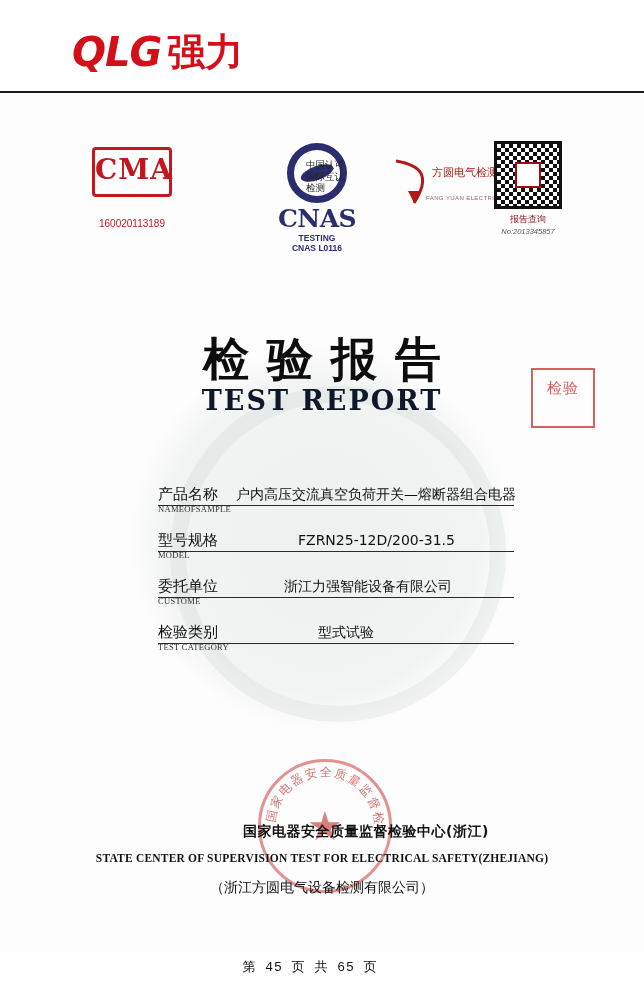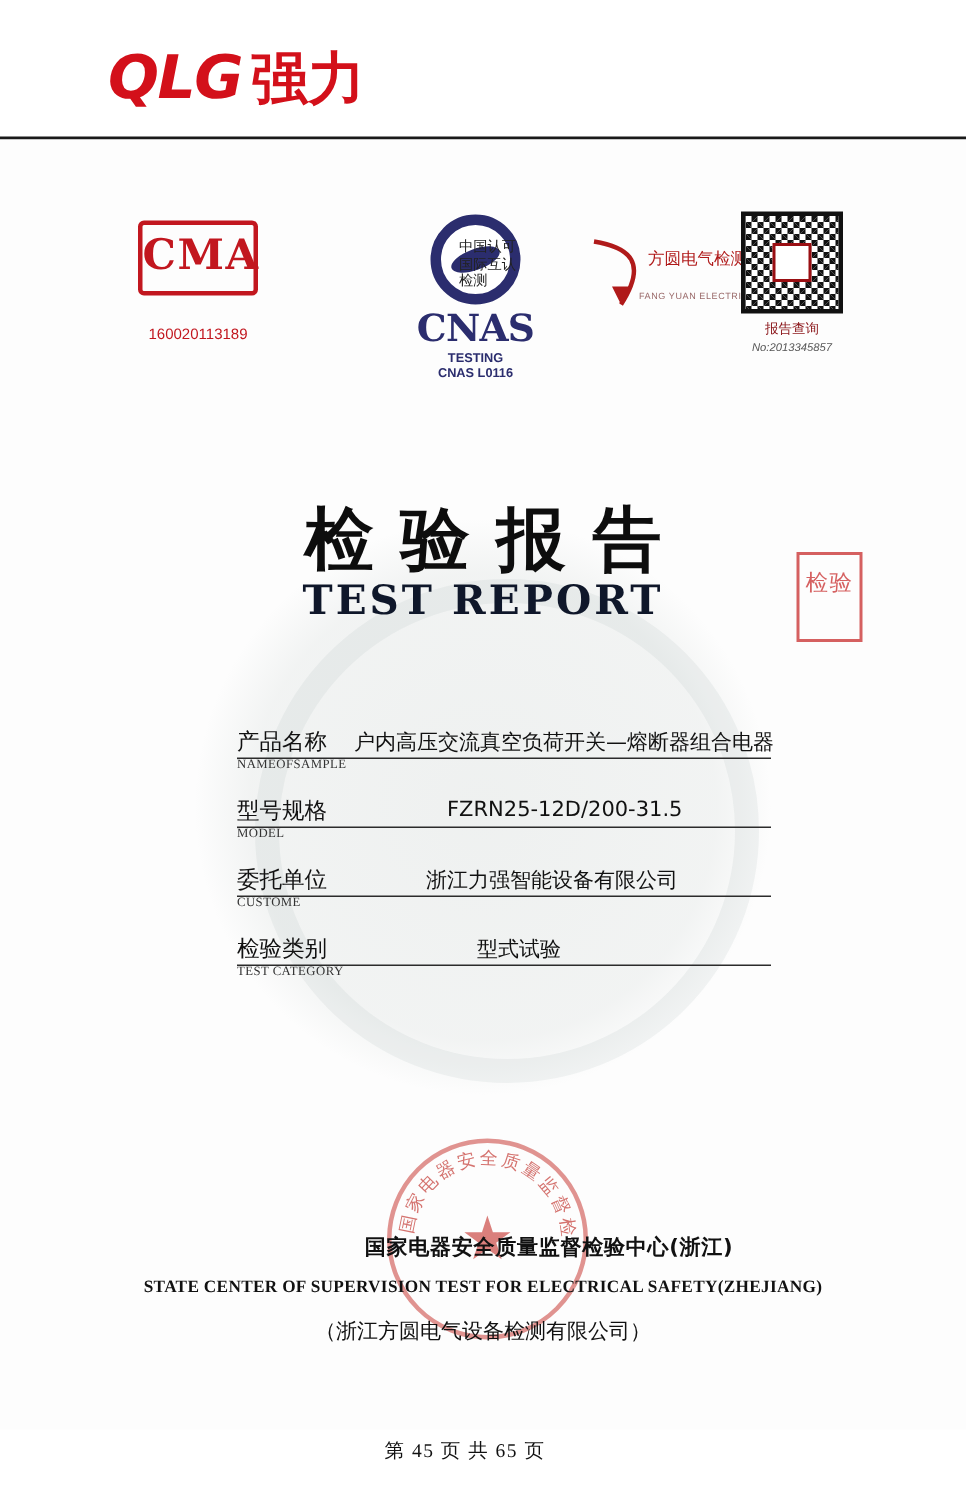--- a/index.html
+++ b/index.html
@@ -267,21 +267,21 @@
     font-weight: bold;
     font-size: 27px;
     letter-spacing: 2px;
     color: #0f172a;
   }
 
   
   .seal-small {
     position: absolute;
     left: 531px; top: 275px;
-    width: 44px; height: 60px;
+    width: 64px; height: 60px;
     border: 2px solid #cc3a3a;
     color: #cc3a3a;
     font-family: "DejaVu Sans", serif;
     font-size: 15px;
     line-height: 17px;
     text-align: center;
     padding-top: 10px;
     box-sizing: border-box;
     opacity: 0.8;
     letter-spacing: 1px;
@@ -389,21 +389,21 @@
     font-size: 14px;
     color: #111;
   }
 
   
   .footer {
     position: absolute;
     left: 0; top: 958px;
     width: 620px;
     text-align: center;
-    font-family: Liberation Serif, serif;
+    font-family: Liberation Mono, monospace;
     font-size: 13px;
     color: #111;
     letter-spacing: 1px;
   }
 </style>
 </head>
 <body>
 
 <div class="header">
   <div class="logo">

